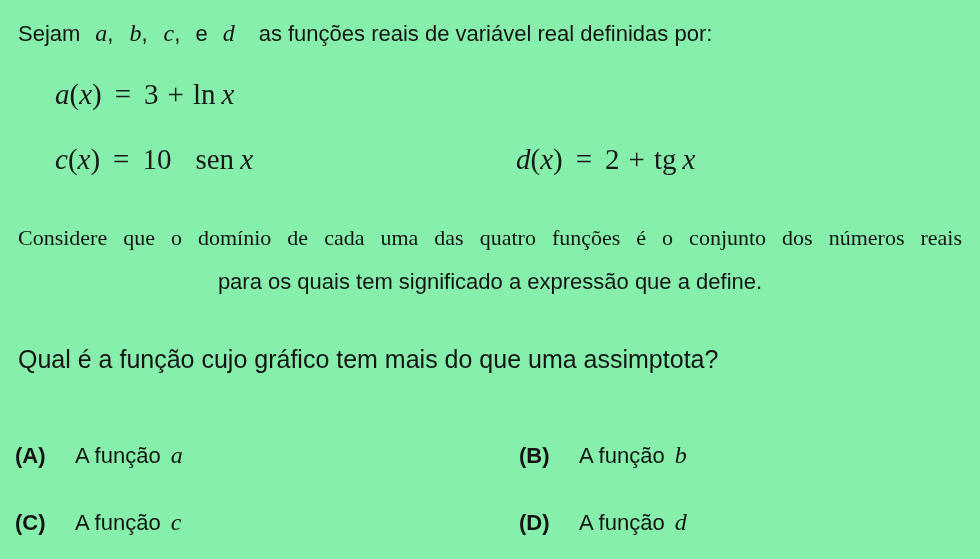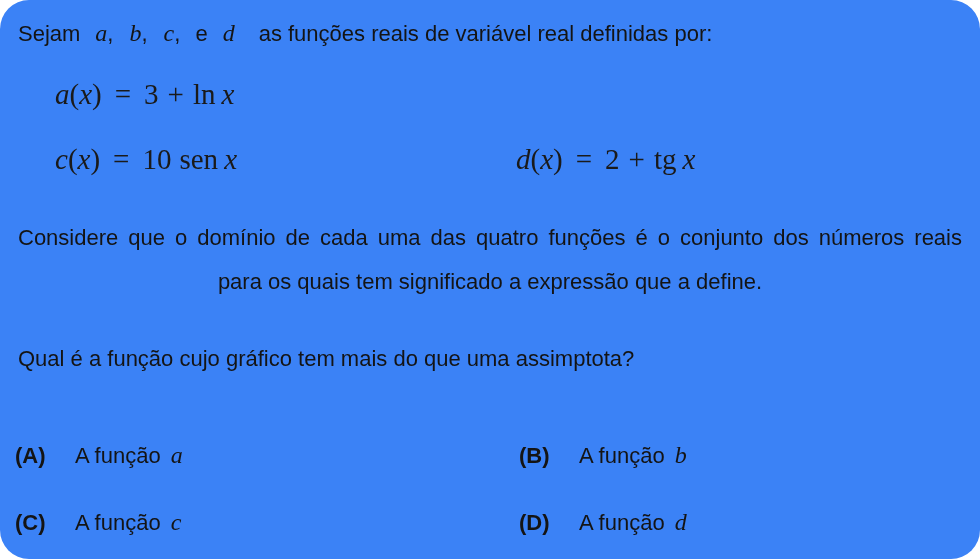--- a/index.html
+++ b/index.html
@@ -1,24 +1,23 @@
 <!DOCTYPE html>
 <html><head>
 <meta charset="utf-8">
 <style>
   html, body { margin: 0; padding: 0; background: #ffffff; }
   .page {
     position: relative;
     width: 980px;
     height: 559px;
-    background: #3b82f6;
+    background: #86efac;
     color: #141414;
     font-family: "Liberation Sans", sans-serif;
     overflow: hidden;
-    border-radius: 29px;
   }
   
   .intro {
     position: absolute;
     left: 18px; top: 18px;
     font-size: 22px;
     line-height: 30px;
     white-space: nowrap;
   }
   .mvar {
@@ -37,48 +36,49 @@
     font-size: 29px;
     line-height: 36px;
     white-space: nowrap;
     color: #1a1a1a;
   }
   .formula .it { font-style: italic; }
   .formula .rm { font-style: normal; }
   .formula .eq { margin: 0 13px; }
   .formula .plus { margin: 0 9px; }
   .formula .fn { margin-right: 6px; text-align: center; }
-  .formula .gap { margin-right: 8px; }
+  .formula .gap { margin-right: 24px; }
   .formula sup {
     font-size: 20px;
     line-height: 0;
     vertical-align: 9px;
   }
   .f-a { left: 55px;  top: 76px; }
   .f-b { left: 519px; top: 76px; }
   .f-c { left: 55px;  top: 141px; }
   .f-d { left: 516px; top: 141px; }
   
   .para {
     position: absolute;
     left: 18px; top: 216px;
     width: 944px;
     font-size: 22px;
     line-height: 44px;
   }
   .para .line-just {
     text-align: justify;
     text-align-last: justify;
+    font-family: Liberation Serif, serif;
   }
   .para .line-plain { text-align: center; }
   
   .question {
     position: absolute;
     left: 18px; top: 344px;
-    font-size: 22px;
+    font-size: 25px;
     line-height: 30px;
     white-space: nowrap;
   }
   
   .option {
     position: absolute;
     display: flex;
     align-items: baseline;
     font-size: 22px;
     line-height: 30px;

